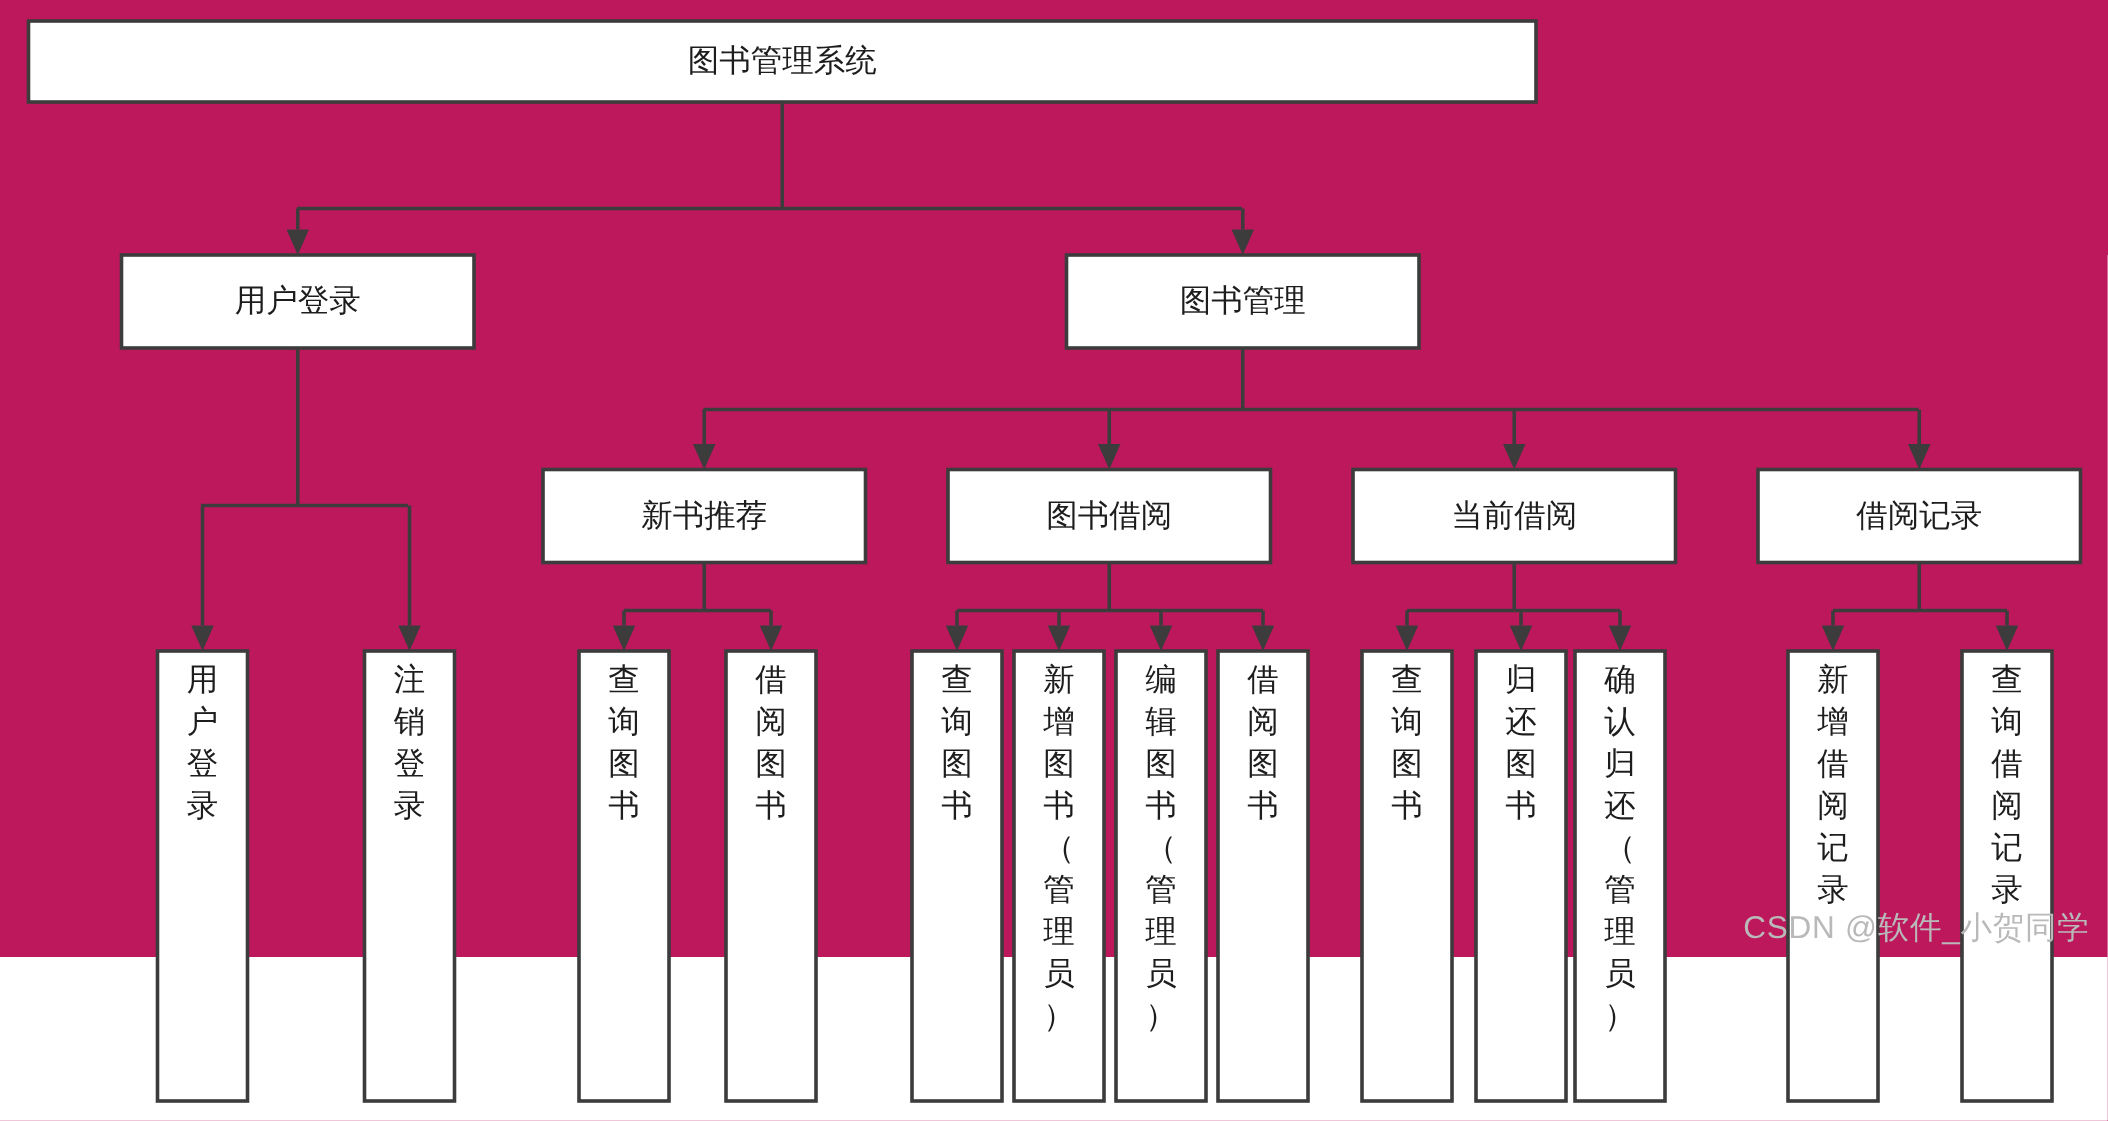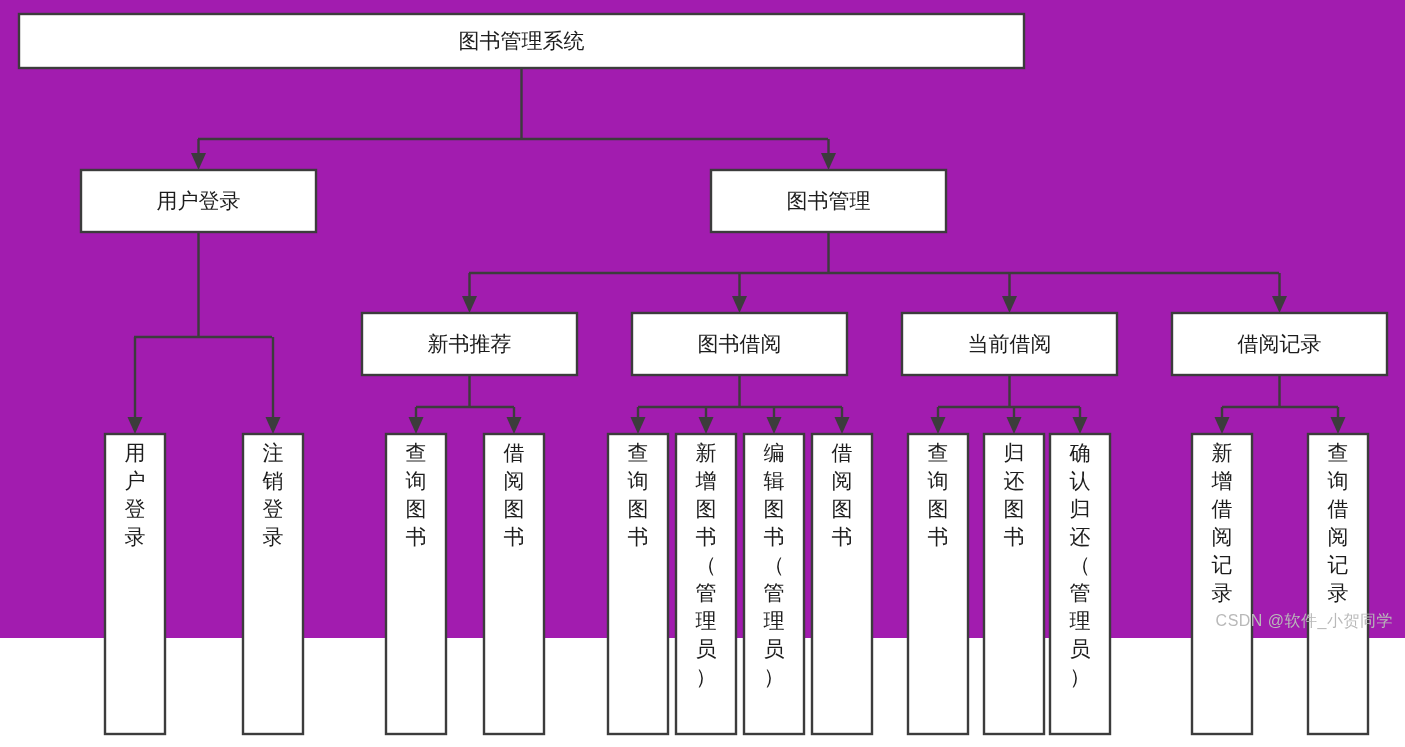--- a/index.html
+++ b/index.html
@@ -12,21 +12,21 @@
     width: 1405px;
     height: 747px;
     font-family: "Liberation Sans", "DejaVu Sans", sans-serif;
     overflow: hidden;
     position: relative;
   }
   #diagram-root {
     position: relative;
     width: 1405px;
     height: 638px;
-    background: #a21caf;
+    background: #be185d;
     text-decoration: underline;
   }
   svg.diagram-canvas {
     position: absolute;
     left: 0;
     top: 0;
     width: 1405px;
     height: 747px;
     display: block;
   }
@@ -56,21 +56,21 @@
     fill: #1d1d1d;
     font-family: "Liberation Sans", "DejaVu Sans", sans-serif;
     font-size: 21px;
     text-anchor: middle;
   }
   .watermark {
     position: absolute;
     right: 12px;
     bottom: 6px;
     color: #b9b9b9;
-    font-size: 16px;
+    font-size: 21px;
     font-family: "Liberation Sans", "DejaVu Sans", sans-serif;
     letter-spacing: 0.5px;
     white-space: nowrap;
     pointer-events: none;
   }
 </style>
 </head>
 <body>
 
 <div id="diagram-root">

